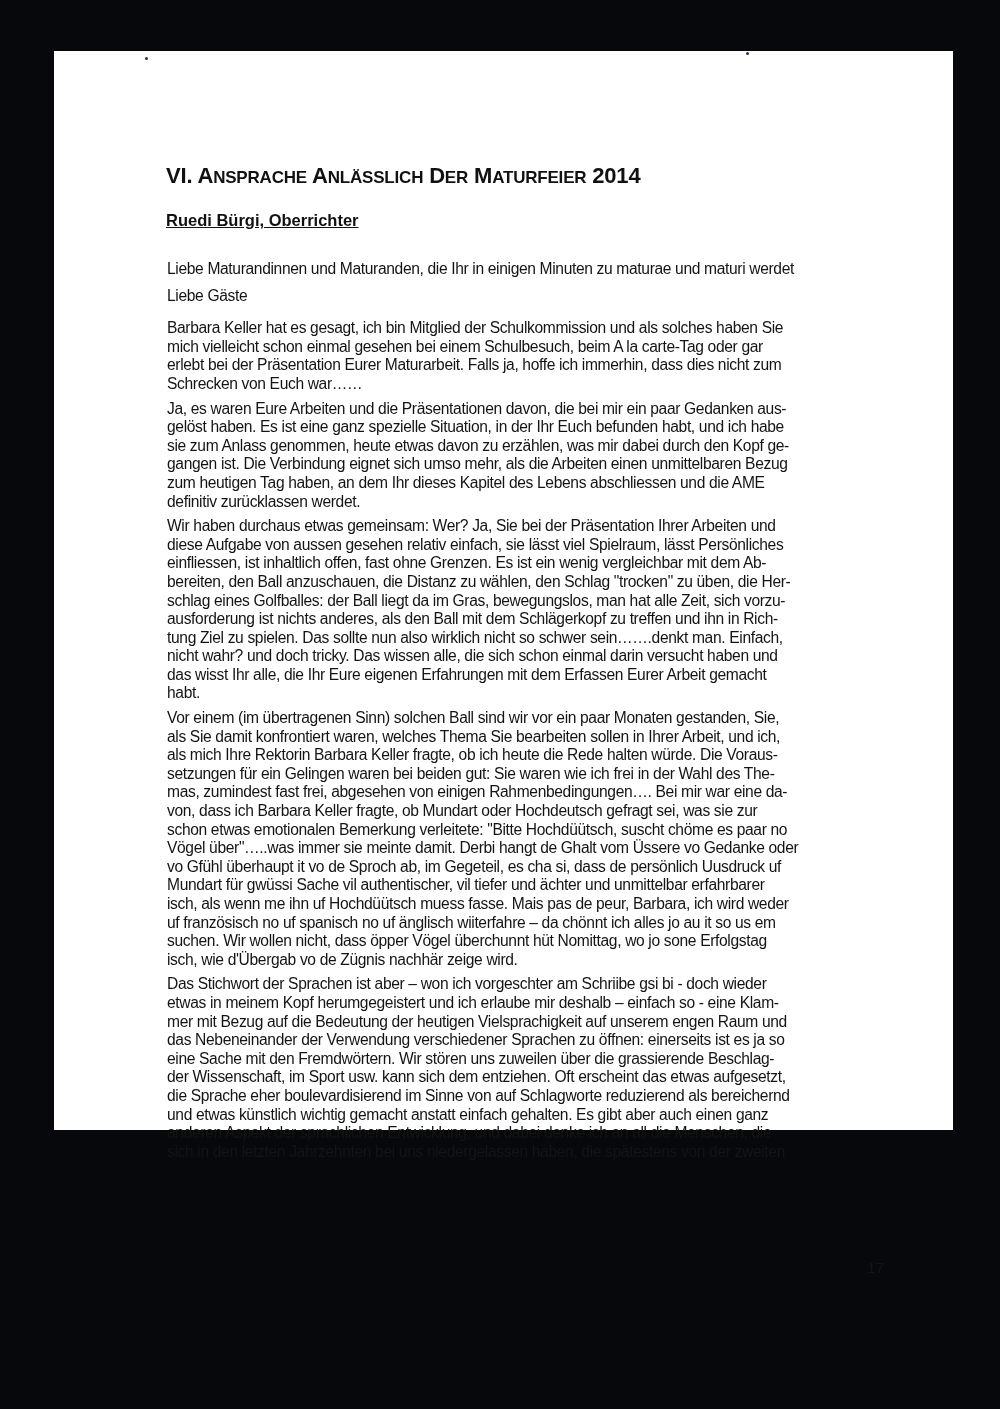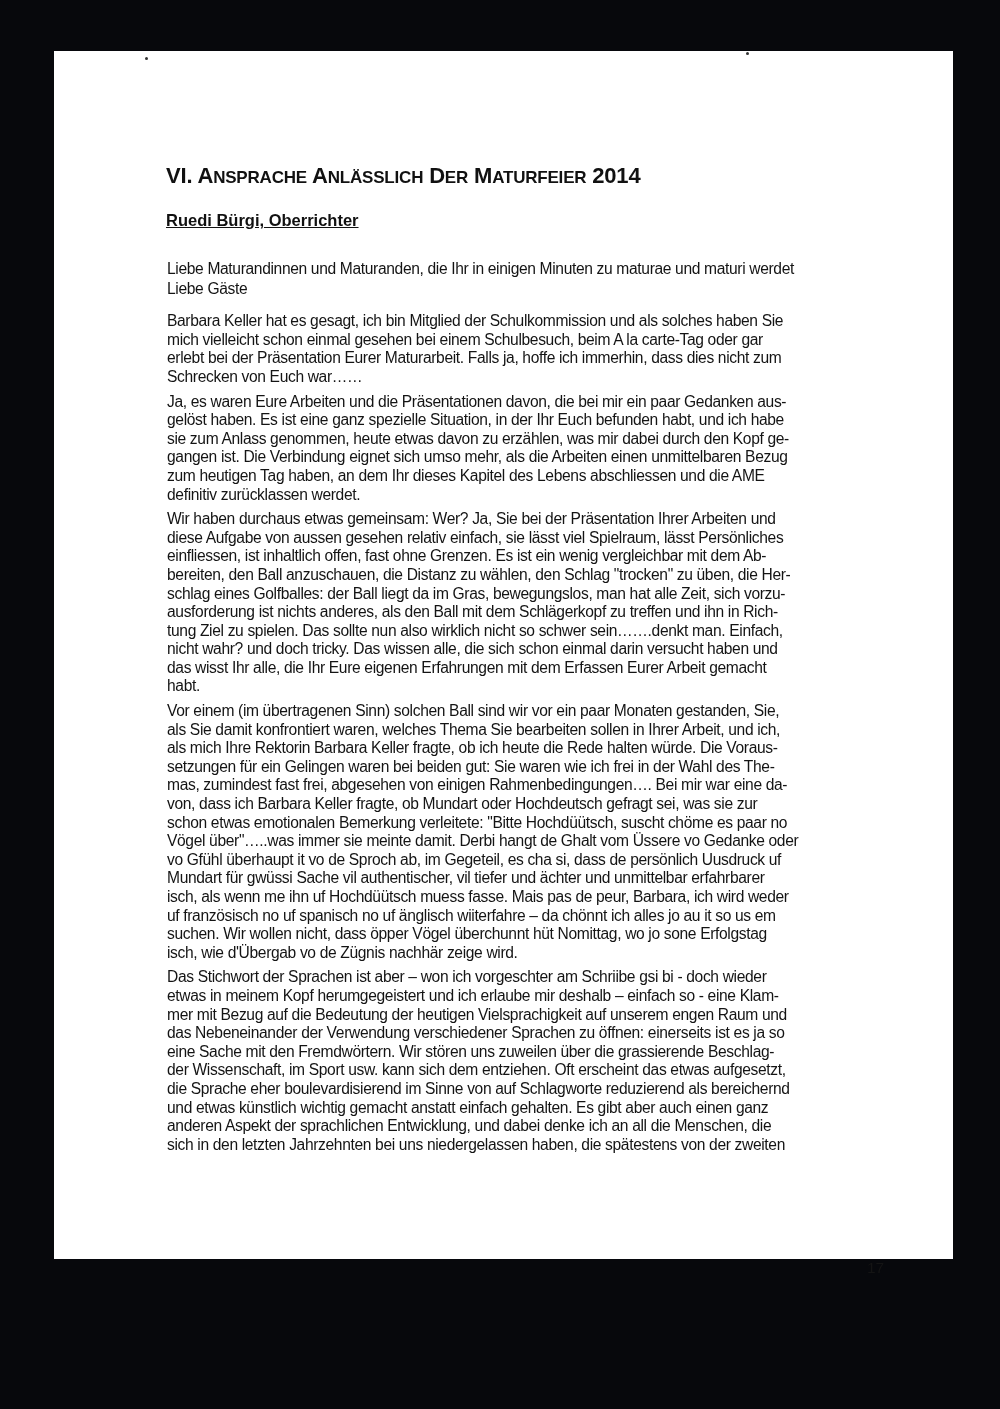--- a/index.html
+++ b/index.html
@@ -6,21 +6,21 @@
   body {
     width: 1000px; height: 1409px;
     background: #07080c;
     position: relative;
     overflow: hidden;
     font-family: "Liberation Sans", sans-serif;
   }
   .page {
     position: absolute;
     left: 54px; top: 51px;
-    width: 899px; height: 1208px;
+    width: 899px; height: 1079px;
     background: #ffffff;
   }
   .speck { position: absolute; width: 3px; height: 3px; background: #333; border-radius: 50%; }
   .title {
     position: absolute;
     left: 112px; top: 112px;
     margin: 0;
     font-size: 22px;
     font-weight: bold;
     color: #111;
@@ -67,21 +67,21 @@
     <span><span>A</span><span class="sc">NSPRACHE</span></span>
     <span><span>A</span><span class="sc">NLÄSSLICH</span></span>
     <span><span>D</span><span class="sc">ER</span></span>
     <span><span>M</span><span class="sc">ATURFEIER</span></span>
     <span>2014</span>
   </h1>
 
   <h2 class="author">Ruedi Bürgi, Oberrichter</h2>
 
   <div class="body" id="body">
-      <p style="margin-bottom: 1px;">
+      <p style="margin-bottom: 8px;">
         <span class="line">Liebe Maturandinnen und Maturanden, die Ihr in einigen Minuten zu maturae und maturi werdet</span>
       </p>
       <p style="margin-bottom: 14px;">
         <span class="line">Liebe Gäste</span>
       </p>
       <p>
         <span class="line">Barbara Keller hat es gesagt, ich bin Mitglied der Schulkommission und als solches haben Sie</span>
         <span class="line">mich vielleicht schon einmal gesehen bei einem Schulbesuch, beim A la carte-Tag oder gar</span>
         <span class="line">erlebt bei der Präsentation Eurer Maturarbeit. Falls ja, hoffe ich immerhin, dass dies nicht zum</span>
         <span class="line">Schrecken von Euch war……</span>

